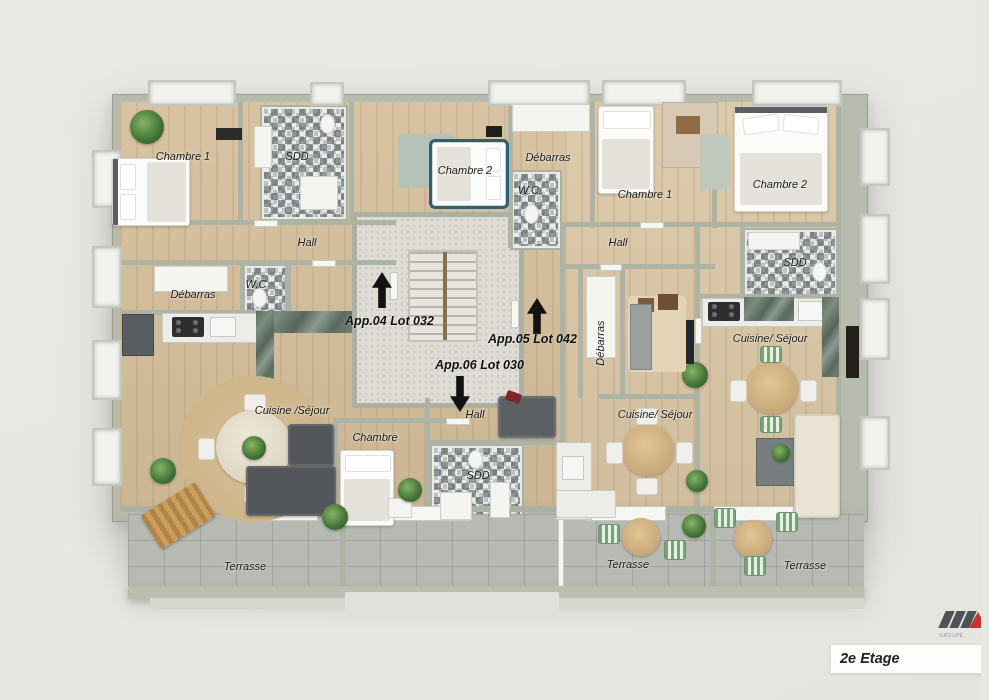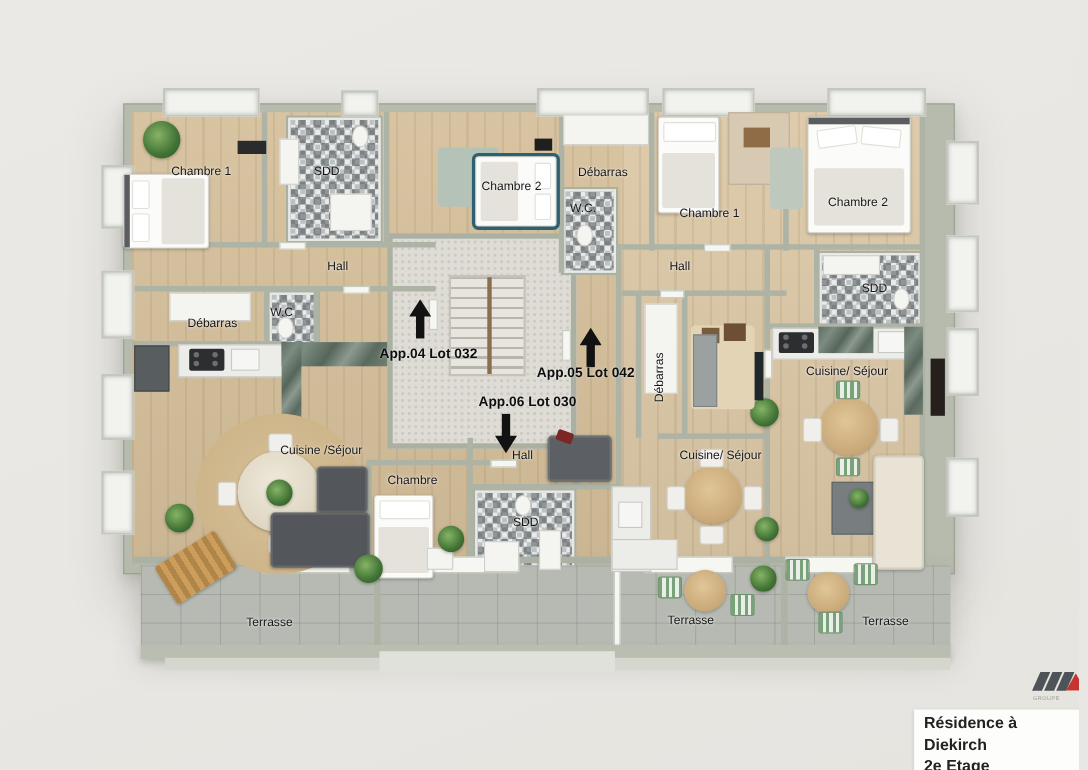--- a/index.html
+++ b/index.html
@@ -1,18 +1,18 @@
 <!DOCTYPE html>
 <html><head>
 <meta charset="utf-8">
 <style>
   html,body{margin:0;padding:0;}
   body{background:#e9e7e3;font-family:"Liberation Sans",sans-serif;}
   .scene{position:relative;width:981px;height:700px;overflow:hidden;
-         background:linear-gradient(160deg,#ebe9e6 0%,#e9e7e3 55%,#e6e4df 100%);}
+         background:linear-gradient(160deg,#ebe9e6 0%,#e9e7e3 55%,#e6e4df 100%);font-style:italic;}
   .abs{position:absolute;}
 
   
   .building{background:#b6bbae;border:1px solid #9aa091;
             box-shadow:0 20px 44px rgba(88,88,80,.30),0 5px 12px rgba(88,88,80,.20);}
   .wall{background:#adb3a5;}
   .door{background:#f6f7f3;border:1px solid #c6cabf;}
 
   
   .wood{background-color:#d6c09c;
@@ -319,17 +319,16 @@
 
   <div class="abs" style="left:936px;top:608px;width:52px;height:44px;">
     <div class="stripe" style="left:6px;top:3px;"></div>
     <div class="stripe" style="left:17px;top:3px;"></div>
     <div class="stripe" style="left:28px;top:3px;"></div>
     <div class="logotri" style="left:33px;top:4px;"></div>
     <div class="logogroup" style="left:3px;top:24px;">GROUPE</div>
     <div class="logobrand" style="left:4px;top:31px;padding-left:48px;">MARECHAL</div>
   </div>
   <div class="abs titlebox" style="left:831px;top:645px;width:142px;">
-    <div>Résidence à Diekirch</div>
     <div>2e Etage</div>
   </div>
 
 </div>
 
 </body></html>

